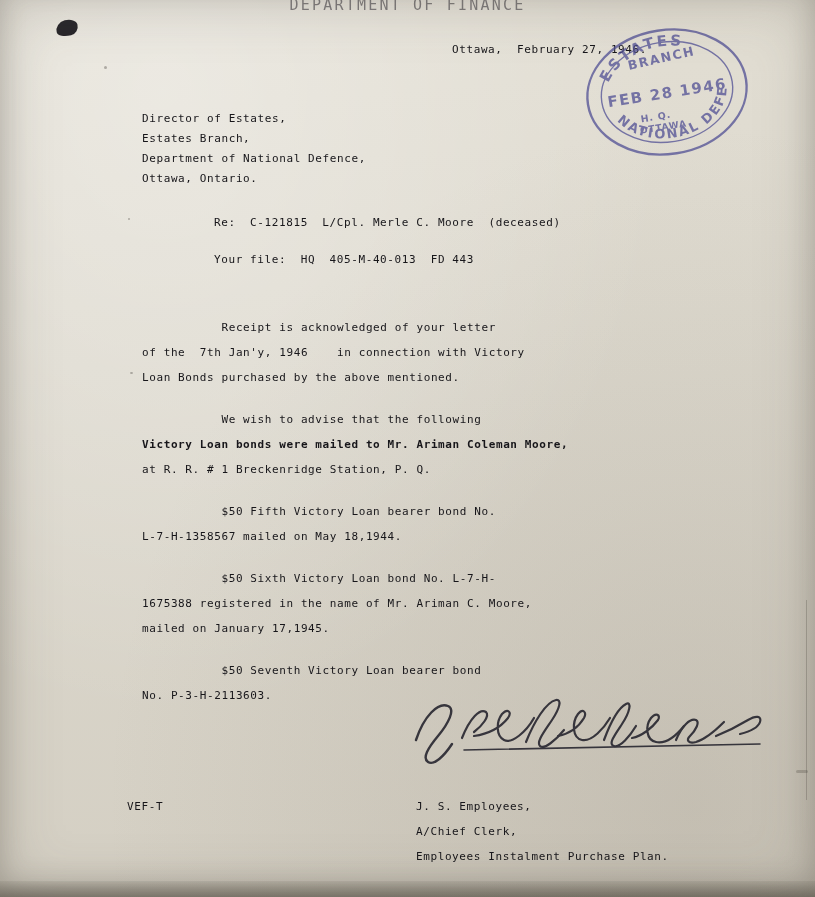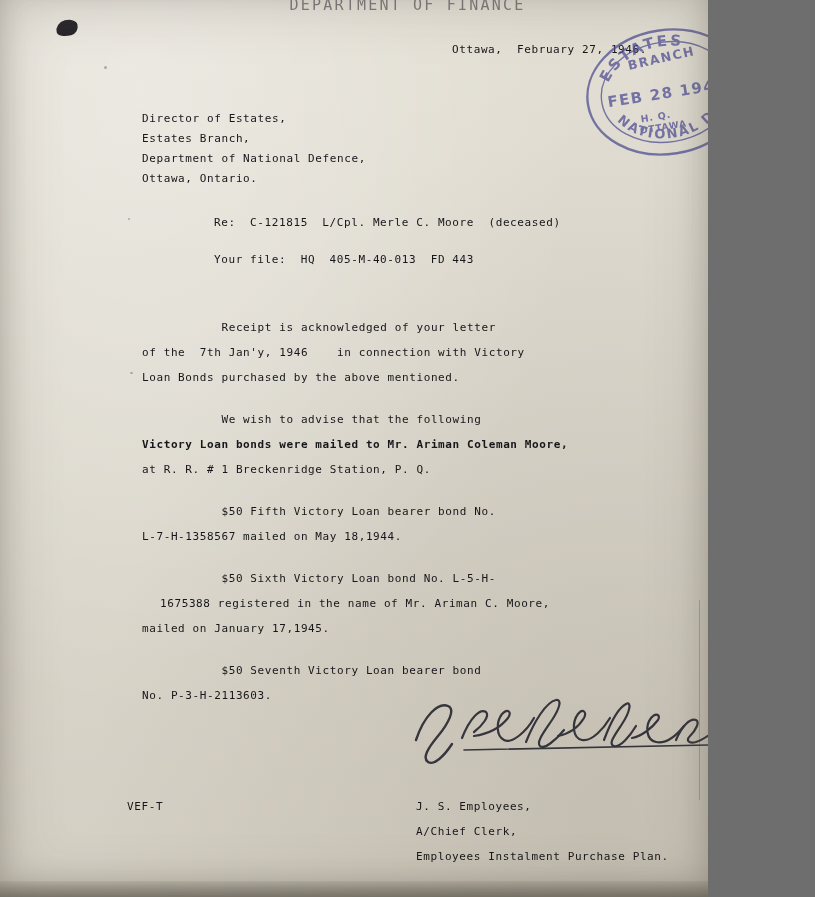--- a/index.html
+++ b/index.html
@@ -2,21 +2,21 @@
 <html><head>
 <meta charset="utf-8">
 <style>
   html, body {
     margin: 0;
     padding: 0;
     background: #6e6e6e;
   }
   #page {
     position: relative;
-    width: 708px;
+    width: 815px;
     height: 897px;
     background: #ddd9cf;
     overflow: hidden;
     font-family: "DejaVu Sans Mono", "Liberation Mono", monospace;
     color: #17161a;
   }
   
   #paper-tone {
     position: absolute;
     inset: 0;
@@ -156,22 +156,22 @@
   <div class="txt" style="left:142px;top:339px;">of the  7th Jan'y, 1946    in connection with Victory</div>
   <div class="txt" style="left:142px;top:364px;">Loan Bonds purchased by the above mentioned.</div>
 
   <div class="txt" style="left:142px;top:406px;">           We wish to advise that the following</div>
   <div class="txt" style="left:142px;top:431px;font-weight:bold;">Victory Loan bonds were mailed to Mr. Ariman Coleman Moore,</div>
   <div class="txt" style="left:142px;top:456px;">at R. R. # 1 Breckenridge Station, P. Q.</div>
 
   <div class="txt" style="left:142px;top:498px;">           $50 Fifth Victory Loan bearer bond No.</div>
   <div class="txt" style="left:142px;top:523px;">L-7-H-1358567 mailed on May 18,1944.</div>
 
-  <div class="txt" style="left:142px;top:565px;">           $50 Sixth Victory Loan bond No. L-5-H-</div>
-  <div class="txt" style="left:142px;top:590px;margin-left:18px;">1675388 registered in the name of Mr. Ariman C. Moore,</div>
+  <div class="txt" style="left:142px;top:565px;">           $50 Sixth Victory Loan bond No. L-7-H-</div>
+  <div class="txt" style="left:142px;top:590px;">1675388 registered in the name of Mr. Ariman C. Moore,</div>
   <div class="txt" style="left:142px;top:615px;">mailed on January 17,1945.</div>
 
   <div class="txt" style="left:142px;top:657px;">           $50 Seventh Victory Loan bearer bond</div>
   <div class="txt" style="left:142px;top:682px;">No. P-3-H-2113603.</div>
 
   <div id="signature">
     <svg width="380" height="80" viewBox="0 0 380 80" fill="none" xmlns="http://www.w3.org/2000/svg">
       <g stroke="currentColor" fill="none" stroke-linecap="round" stroke-linejoin="round">
         <path d="M8 48 C16 24, 30 10, 40 14 C48 17, 40 32, 30 44 C20 56, 14 66, 20 70 C26 74, 36 64, 44 52" stroke-width="2.4"></path>
         <path d="M54 46 C62 26, 72 16, 78 20 C82 24, 74 34, 66 40" stroke-width="2.2"></path>

